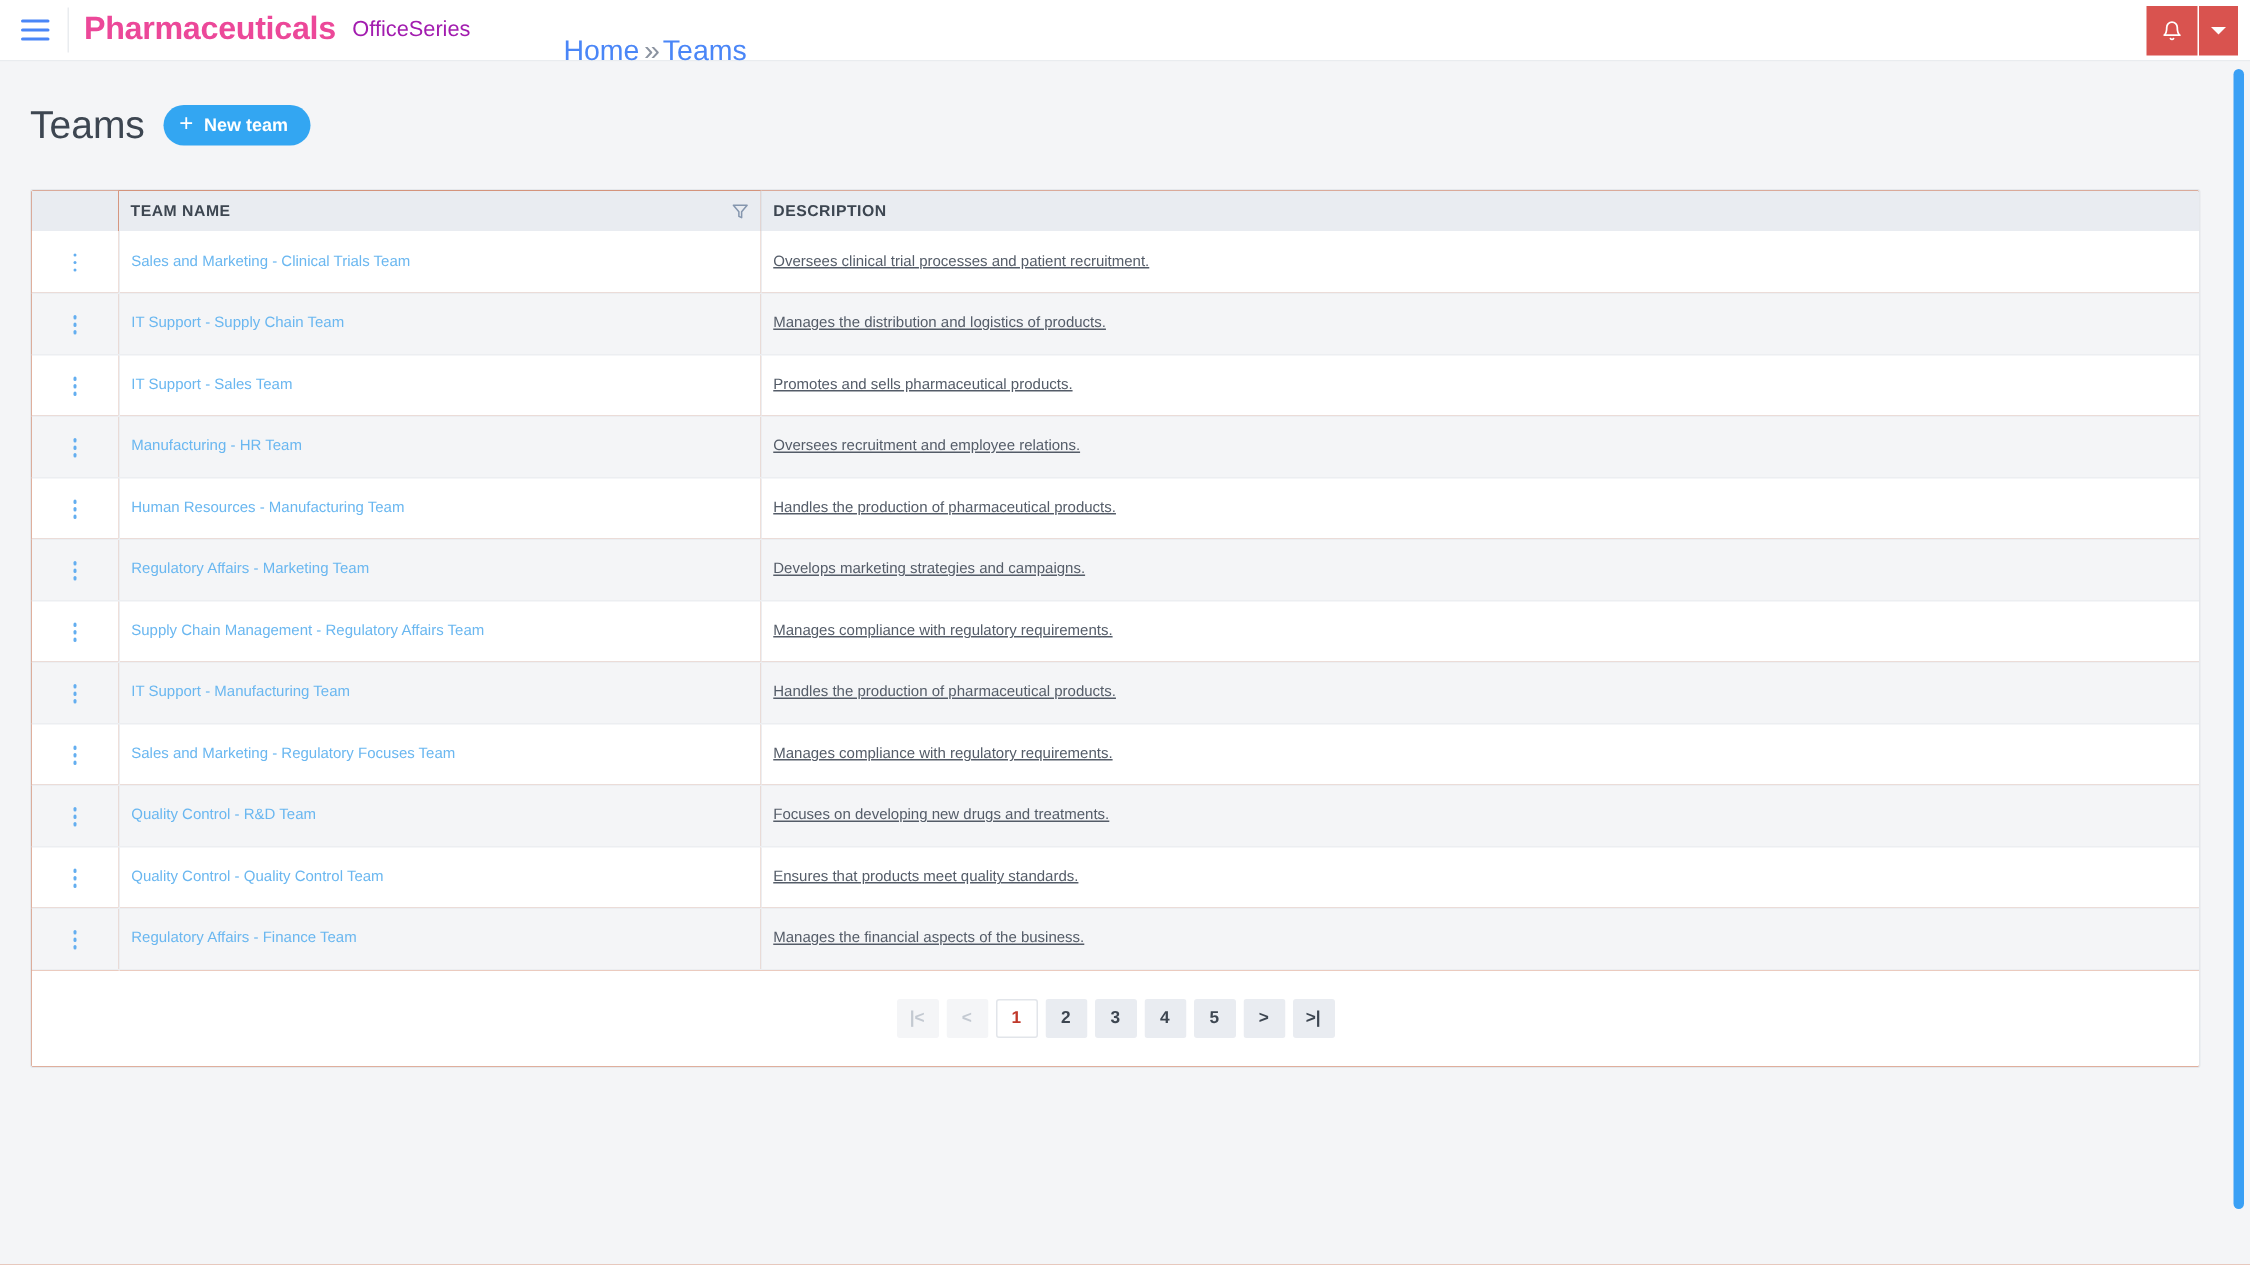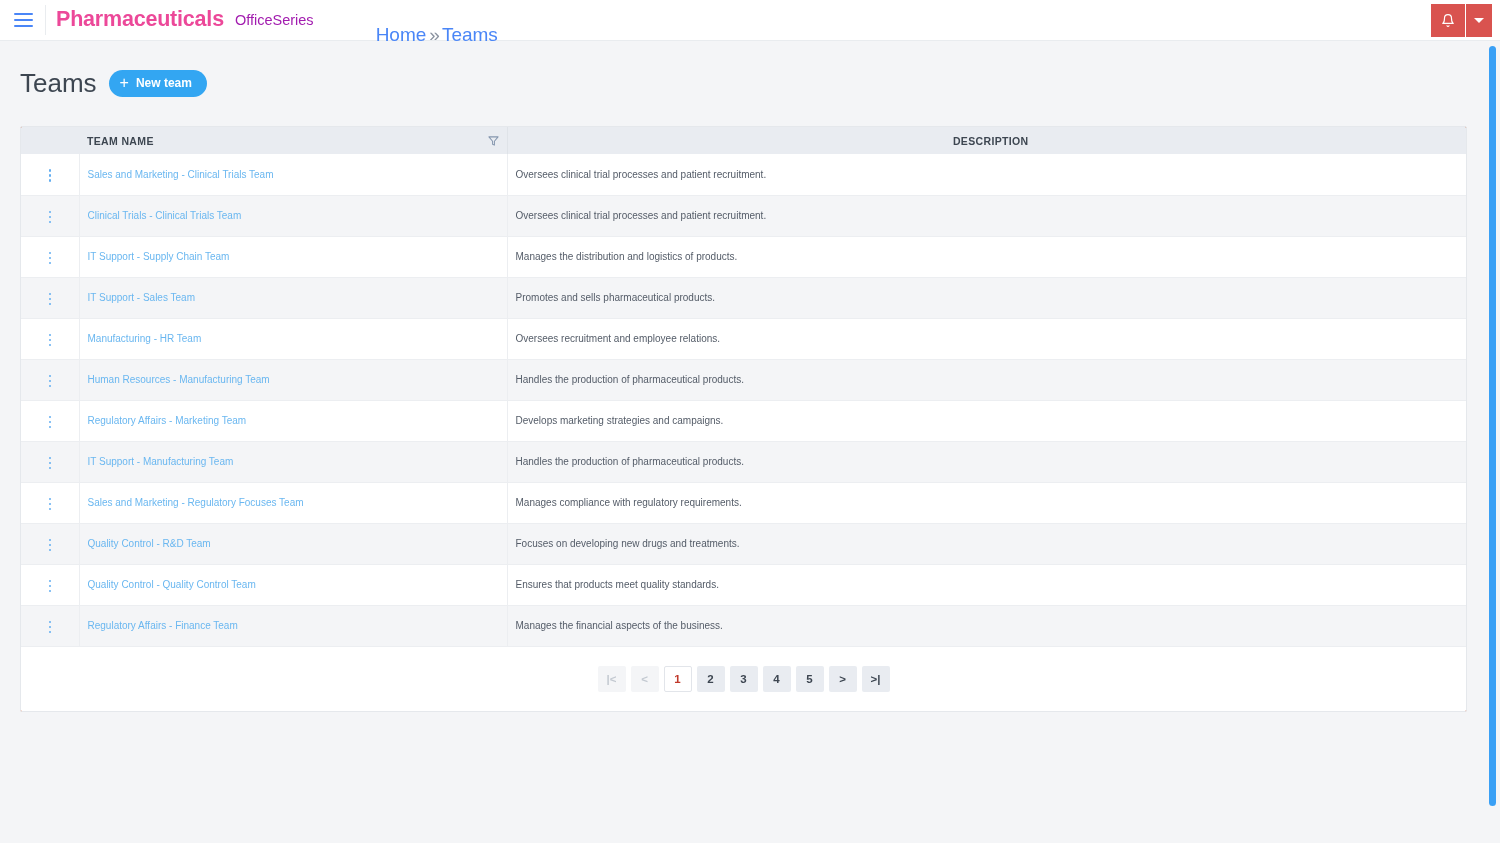--- a/index.html
+++ b/index.html
@@ -129,21 +129,21 @@
     font-size: 10.5px;
     font-weight: bold;
     letter-spacing: 0.35px;
     color: #3d4651;
     text-align: left;
     vertical-align: middle;
     padding: 0;
   }
   th.col-kebab { width: 58px; }
   th.col-name  { width: 428px; position: relative; padding-left: 8px; }
-  th.col-desc  { width: auto; padding-left: 8px; border-left: 1px solid #dfe3e8; text-align: center; }
+  th.col-desc  { width: auto; padding-left: 8px; border-left: 1px solid #dfe3e8; }
 
   .filter-icon {
     position: absolute; right: 8px; top: 50%;
     transform: translateY(-50%);
     cursor: pointer;
     line-height: 0;
   }
 
   tbody td {
     height: 41px;
@@ -161,20 +161,21 @@
   }
   td.cell-name {
     padding-left: 8px;
     color: #6ab7f0;
   }
   td.cell-name span { cursor: pointer; }
   td.cell-desc {
     padding-left: 8px;
     color: #545c68;
     border-left: 1px solid #eceef1;
+    text-decoration: underline;
   }
 
   .kebab {
     display: inline-flex; flex-direction: column;
     gap: 2.5px; align-items: center;
     cursor: pointer; padding: 4px 6px;
   }
   .kebab i {
     display: block; width: 2.5px; height: 2.5px;
     background: #63aef0; border-radius: 50%;
@@ -283,29 +284,20 @@
             </span></td>
           <td class="cell-name"><span>Sales and Marketing - Clinical Trials Team</span></td>
           <td class="cell-desc"><span>Oversees clinical trial processes and patient recruitment.</span></td>
         </tr>
         <tr>
           <td class="cell-kebab"><span class="kebab">
               <i></i>
               <i></i>
               <i></i>
             </span></td>
-          <td class="cell-name"><span>Clinical Trials - Clinical Trials Team</span></td>
-          <td class="cell-desc"><span>Oversees clinical trial processes and patient recruitment.</span></td>
-        </tr>
-        <tr>
-          <td class="cell-kebab"><span class="kebab">
-              <i></i>
-              <i></i>
-              <i></i>
-            </span></td>
           <td class="cell-name"><span>IT Support - Supply Chain Team</span></td>
           <td class="cell-desc"><span>Manages the distribution and logistics of products.</span></td>
         </tr>
         <tr>
           <td class="cell-kebab"><span class="kebab">
               <i></i>
               <i></i>
               <i></i>
             </span></td>
           <td class="cell-name"><span>IT Support - Sales Team</span></td>
@@ -330,20 +322,29 @@
           <td class="cell-desc"><span>Handles the production of pharmaceutical products.</span></td>
         </tr>
         <tr>
           <td class="cell-kebab"><span class="kebab">
               <i></i>
               <i></i>
               <i></i>
             </span></td>
           <td class="cell-name"><span>Regulatory Affairs - Marketing Team</span></td>
           <td class="cell-desc"><span>Develops marketing strategies and campaigns.</span></td>
+        </tr>
+        <tr>
+          <td class="cell-kebab"><span class="kebab">
+              <i></i>
+              <i></i>
+              <i></i>
+            </span></td>
+          <td class="cell-name"><span>Supply Chain Management - Regulatory Affairs Team</span></td>
+          <td class="cell-desc"><span>Manages compliance with regulatory requirements.</span></td>
         </tr>
         <tr>
           <td class="cell-kebab"><span class="kebab">
               <i></i>
               <i></i>
               <i></i>
             </span></td>
           <td class="cell-name"><span>IT Support - Manufacturing Team</span></td>
           <td class="cell-desc"><span>Handles the production of pharmaceutical products.</span></td>
         </tr>

